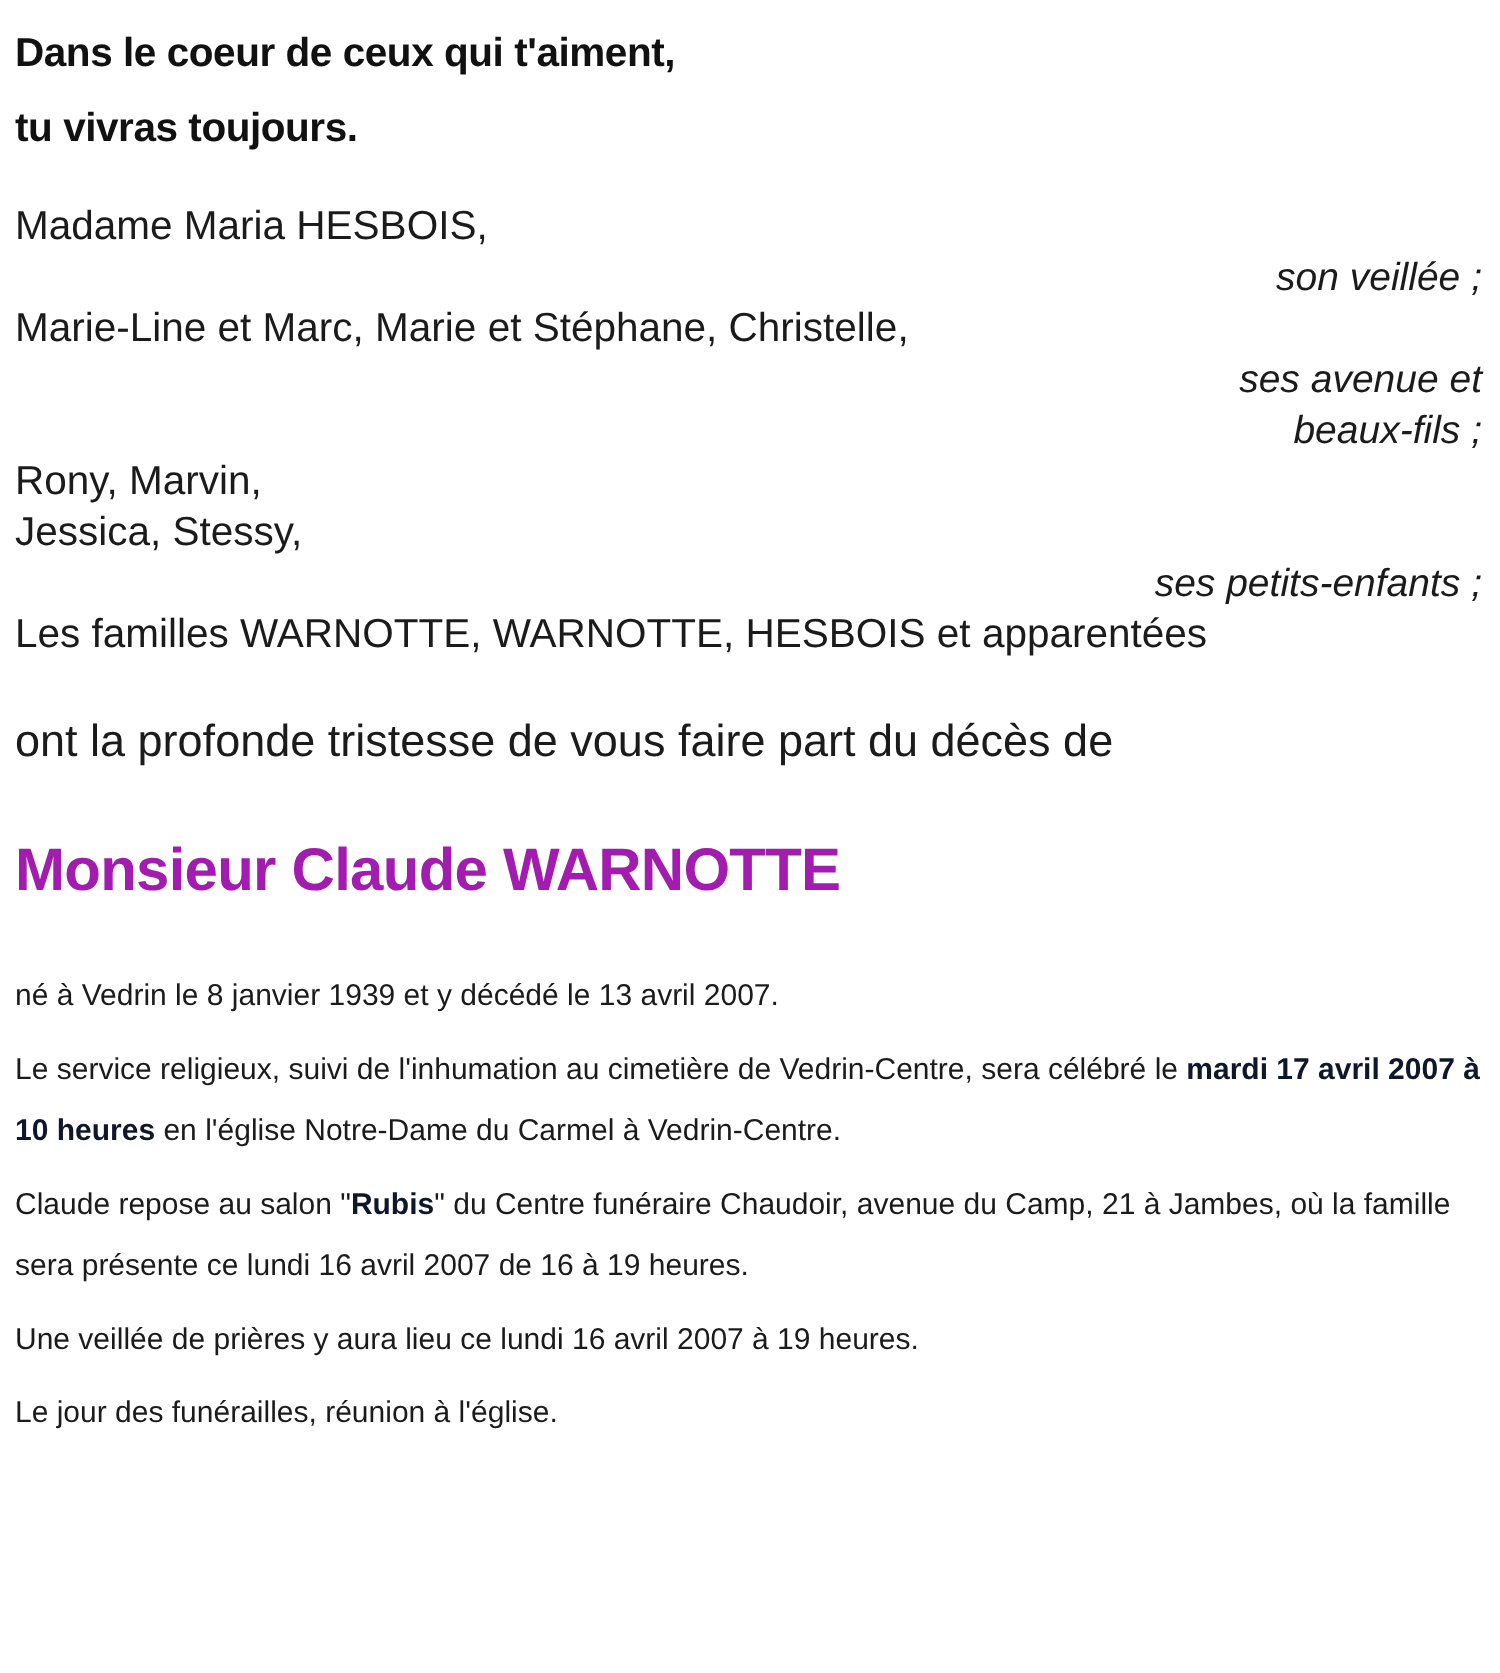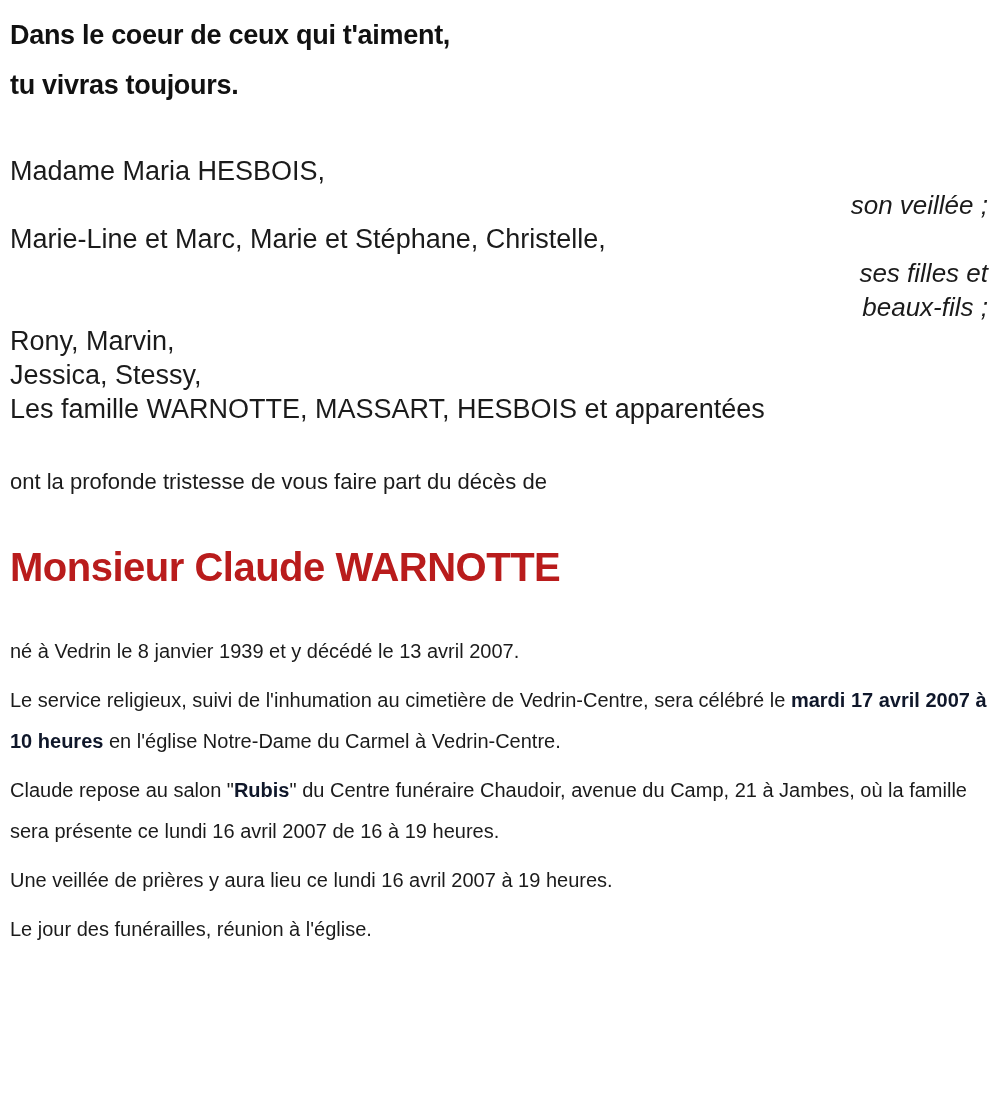--- a/index.html
+++ b/index.html
@@ -19,46 +19,46 @@
     overflow: hidden;
   }
   .epigraph-line {
     font-size: 27px;
     font-weight: 700;
     line-height: 50px;
     color: #111111;
     letter-spacing: -0.3px;
   }
   .mourners {
-    margin-top: 44px;
+    margin-top: 23px;
   }
   .mourner-row {
     font-size: 27px;
     line-height: 34px;
     text-align: left;
     white-space: nowrap;
   }
   .relation-row {
     font-size: 26px;
     font-style: italic;
     line-height: 34px;
     text-align: right;
     white-space: nowrap;
   }
   .announcement {
     margin-top: 39px;
-    font-size: 22px;
+    font-size: 30px;
     line-height: 34px;
   }
   .deceased-title {
     margin-top: 44px;
     font-size: 40px;
     font-weight: 700;
     line-height: 48px;
-    color: #b91c1c;
+    color: #a21caf;
     letter-spacing: -0.5px;
   }
   .paragraphs {
     margin-top: 40px;
   }
   .paragraphs p {
     margin: 8px 0 0 0;
     font-size: 20px;
     line-height: 41px;
   }
@@ -77,25 +77,26 @@
 
   <div>
     <div class="epigraph-line">Dans le coeur de ceux qui t'aiment,</div>
     <div class="epigraph-line">tu vivras toujours.</div>
   </div>
 
   <div class="mourners">
     <div class="mourner-row">Madame Maria HESBOIS,</div>
     <div class="relation-row">son veillée ;</div>
     <div class="mourner-row">Marie-Line et Marc, Marie et Stéphane, Christelle,</div>
-    <div class="relation-row">ses filles et</div>
+    <div class="relation-row">ses avenue et</div>
     <div class="relation-row">beaux-fils ;</div>
     <div class="mourner-row">Rony, Marvin,</div>
     <div class="mourner-row">Jessica, Stessy,</div>
-    <div class="mourner-row">Les famille WARNOTTE, MASSART, HESBOIS et apparentées</div>
+    <div class="relation-row">ses petits-enfants ;</div>
+    <div class="mourner-row">Les familles WARNOTTE, WARNOTTE, HESBOIS et apparentées</div>
   </div>
 
   <div class="announcement">ont la profonde tristesse de vous faire part du décès de</div>
 
   <div class="deceased-title">Monsieur Claude WARNOTTE</div>
 
   <div class="paragraphs">
     <p><span>né à Vedrin le 8 janvier 1939 et y décédé le 13 avril 2007.</span></p>
     <p><span>Le service religieux, suivi de l'inhumation au cimetière de Vedrin-Centre, sera célébré le </span><span class="seg-bold">mardi 17 avril 2007 à 10 heures</span><span> en l'église Notre-Dame du Carmel à Vedrin-Centre.</span></p>
     <p><span>Claude repose au salon "</span><span class="seg-bold">Rubis</span><span>" du Centre funéraire Chaudoir, avenue du Camp, 21 à Jambes, où la famille sera présente ce lundi 16 avril 2007 de 16 à 19 heures.</span></p>

